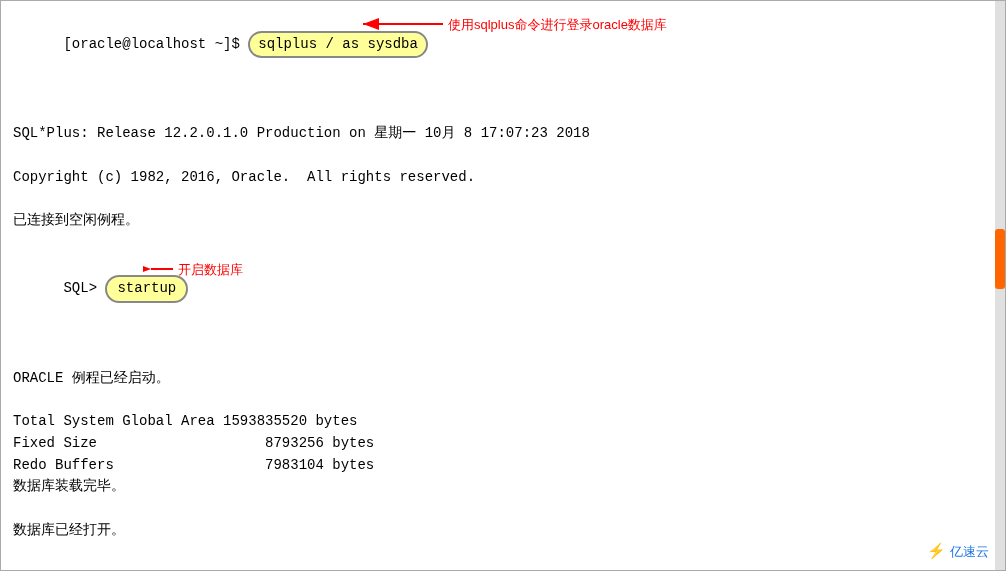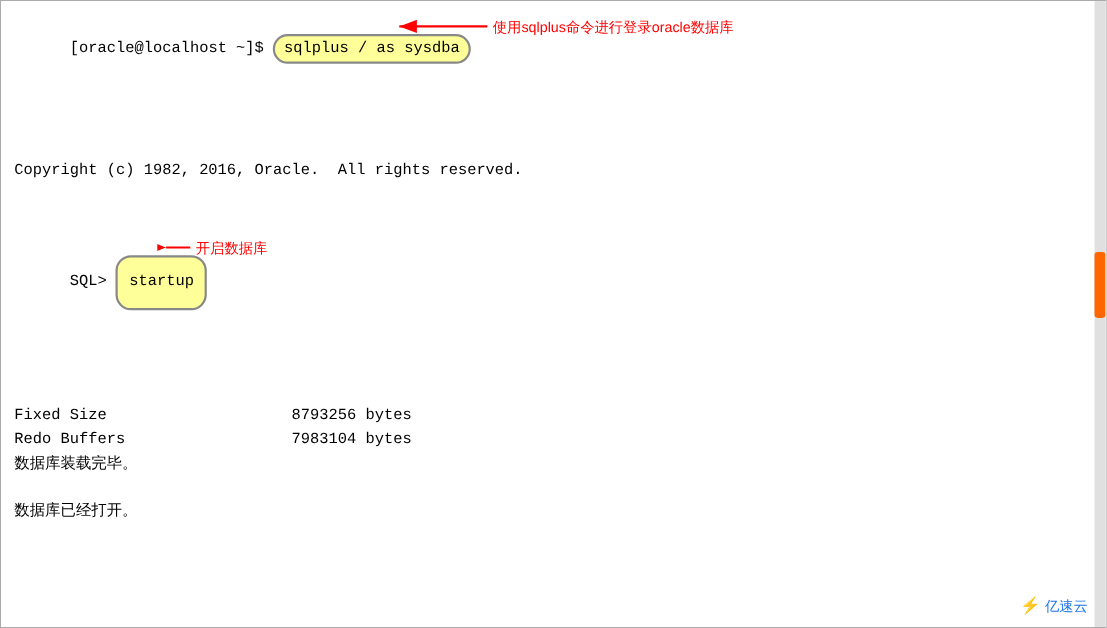--- a/index.html
+++ b/index.html
@@ -39,21 +39,21 @@
       border: 2px solid #888;
       border-radius: 14px;
       padding: 1px 8px;
       display: inline-block;
       text-align: right;
     }
     .highlight-startup {
       background: #ffff99;
       border: 2px solid #888;
       border-radius: 14px;
-      padding: 12px 10px;
+      padding: 1px 10px;
       display: inline-block;
     }
     
     .arrow-svg {
       position: absolute;
       pointer-events: none;
     }
     .watermark {
       position: absolute;
       bottom: 8px;
@@ -94,48 +94,52 @@
           <marker id="arrowhead1" markerWidth="8" markerHeight="6" refX="8" refY="3" orient="auto">
             <polygon points="0 0, 8 3, 0 6" fill="#ff0000"></polygon>
           </marker>
         </defs>
 
         <line x1="90" y1="15" x2="10" y2="15" stroke="#ff0000" stroke-width="2" marker-end="url(#arrowhead1)"></line>
         <text x="95" y="20" fill="#ff0000" font-size="13" font-family="Arial">使用sqlplus命令进行登录oracle数据库</text>
       </svg>
     </div>
 
+    <div class="line">SQL*Plus: Release 12.2.0.1.0 Production on 星期一 10月 8 17:07:23 2018</div>
 
     <div class="line">&nbsp;</div>
 
     <div class="line">Copyright (c) 1982, 2016, Oracle.  All rights reserved.</div>
 
     <div class="line">&nbsp;</div>
 
+    <div class="line">已连接到空闲例程。</div>
 
     <div class="line">&nbsp;</div>
 
     <div class="line" style="position:relative;">
       <span>SQL&gt; </span><span class="highlight-startup">startup</span>
       
       <svg class="arrow-svg" style="position:absolute; left: 130px; top: 0px; width: 260px; height: 36px;">
         <defs>
           <marker id="arrowhead2" markerWidth="8" markerHeight="6" refX="0" refY="3" orient="auto">
             <polygon points="8 0, 0 3, 8 6" fill="#ff0000"></polygon>
           </marker>
         </defs>
 
         <line x1="30" y1="15" x2="8" y2="15" stroke="#ff0000" stroke-width="2" marker-end="url(#arrowhead2)"></line>
         <text x="35" y="20" fill="#ff0000" font-size="13" font-family="Arial">开启数据库</text>
       </svg>
     </div>
 
+    <div class="line">ORACLE 例程已经启动。</div>
 
     <div class="line">&nbsp;</div>
 
+    <div class="line">Total System Global Area 1593835520 bytes</div>
     <div class="line">Fixed Size                    8793256 bytes</div>
     <div class="line">Redo Buffers                  7983104 bytes</div>
     <div class="line">数据库装载完毕。</div>
 
     <div class="line">&nbsp;</div>
 
     <div class="line">数据库已经打开。</div>
 
     <div class="watermark">
       <span style="color:#1a73e8; font-size:15px;">⚡</span>

